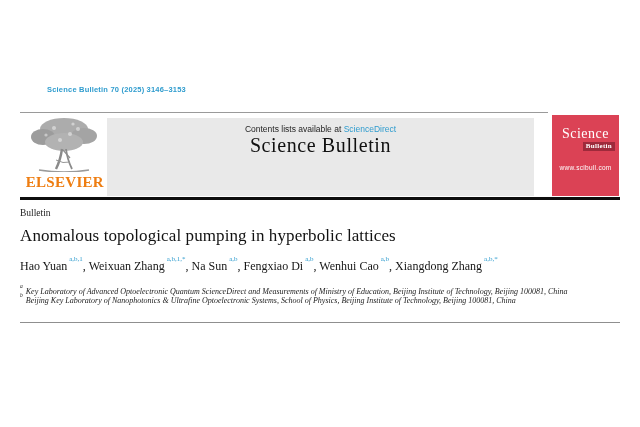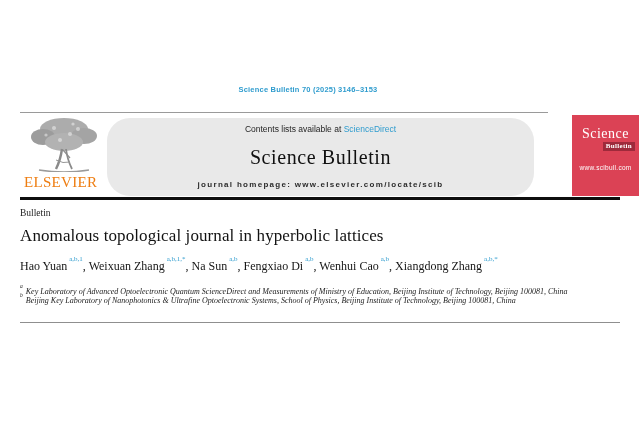--- a/index.html
+++ b/index.html
@@ -11,45 +11,45 @@
     --box-gray:#e9e9e9;
     --ink:#1a1a1a;
   }
   *{margin:0;padding:0;box-sizing:border-box;}
   html,body{background:#ffffff;}
   .page{
     position:relative;width:640px;height:427px;background:#ffffff;overflow:hidden;
     font-family:"Liberation Serif",serif;color:var(--ink);
   }
   .running-head{
-    position:absolute;top:85px;left:0;width:616px;text-align:center;
+    position:absolute;top:85px;left:0;width:616px;
     font-family:"Liberation Sans",sans-serif;font-size:7.5px;font-weight:700;
-    color:var(--link-blue);letter-spacing:.2px;
+    color:var(--link-blue);letter-spacing:.2px;padding-left:47px;
   }
   .top-rule{position:absolute;top:112px;left:20px;width:528px;height:1px;background:var(--rule-gray);}
-  .elsevier-logo{position:absolute;top:116px;left:24px;width:80px;text-align:left;}
+  .elsevier-logo{position:absolute;top:116px;left:24px;width:80px;text-align:right;font-weight:bold;}
   .elsevier-logo svg{display:block;margin:0 auto;}
   .elsevier-wordmark{
     font-family:"Liberation Serif",serif;font-size:15px;color:var(--elsevier-orange);
     letter-spacing:.3px;margin-top:2px;white-space:nowrap;
   }
   .masthead{
     position:absolute;top:118px;left:107px;width:427px;height:78px;background:var(--box-gray);
-    display:flex;flex-direction:column;align-items:center;justify-content:space-between;
-    padding:6px 0 7px 0;text-align:center;border-radius:23px;
+    display:flex;flex-direction:column;align-items:center;justify-content:flex-start;
+    padding:6px 0 7px 0;text-align:center;
   }
   .contents-line{font-family:"Liberation Sans",sans-serif;font-size:8.5px;color:#242424;}
   .sciencedirect{color:var(--link-blue);}
   .masthead-title{font-family:"Liberation Serif",serif;font-size:20px;color:#101010;letter-spacing:.6px;}
   .homepage-line{
     font-family:"Liberation Sans",sans-serif;font-size:8px;font-weight:700;
     letter-spacing:1.3px;color:#2c2c2c;
   }
   .journal-cover{
-    position:absolute;top:115px;left:572px;width:67px;height:81px;background:var(--cover-red);
+    position:absolute;top:115px;left:552px;width:67px;height:81px;background:var(--cover-red);
     display:flex;flex-direction:column;align-items:center;
   }
   .cover-science{
     margin-top:12px;color:#ffffff;font-family:"Liberation Serif",serif;
     font-size:14px;letter-spacing:.5px;line-height:14px;
   }
   .cover-badge{
     align-self:flex-end;margin-right:4px;margin-top:1px;background:var(--cover-badge);
     color:#ffffff;font-family:"Liberation Serif",serif;font-weight:700;font-size:7px;
     padding:1px 3px;letter-spacing:.3px;line-height:7px;
@@ -104,34 +104,33 @@
         <path d="M30 44 q7 4 14 2" stroke="#979797" stroke-width="1" fill="none"></path>
         <path d="M13 54 q25 4 50 0" stroke="#9a9a9a" stroke-width="1.4" fill="none"></path>
       </svg>
     </span>
     <div class="elsevier-wordmark">ELSEVIER</div>
   </div>
 
   <div class="masthead">
     <div class="contents-line"><span>Contents lists available at </span><span class="sciencedirect">ScienceDirect</span></div>
     <div class="masthead-title">Science Bulletin</div>
-    <div class="homepage-line">journal homepage: www.elsevier.com/locate/scib</div>
   </div>
 
   <div class="journal-cover">
     <div class="cover-science">Science</div>
     <div class="cover-badge">Bulletin</div>
     <div class="cover-url">www.scibull.com</div>
   </div>
 
   <div class="thick-rule"></div>
 
   <div class="article-label">Bulletin</div>
 
-  <div class="article-title">Anomalous topological journal in hyperbolic lattices</div>
+  <div class="article-title">Anomalous topological pumping in hyperbolic lattices</div>
 
   <div class="authors"><span><span>Hao Yuan</span><sup>a,b,1</sup></span><span>, </span><span><span>Weixuan Zhang</span><sup>a,b,1,*</sup></span><span>, </span><span><span>Na Sun</span><sup>a,b</sup></span><span>, </span><span><span>Fengxiao Di</span><sup>a,b</sup></span><span>, </span><span><span>Wenhui Cao</span><sup>a,b</sup></span><span>, </span><span><span>Xiangdong Zhang</span><sup>a,b,*</sup></span></div>
 
   <div class="affiliations">
       <div class="affiliation"><sup>a</sup><span> Key Laboratory of Advanced Optoelectronic Quantum ScienceDirect and Measurements of Ministry of Education, Beijing Institute of Technology, Beijing 100081, China</span></div>
       <div class="affiliation"><sup>b</sup><span> Beijing Key Laboratory of Nanophotonics &amp; Ultrafine Optoelectronic Systems, School of Physics, Beijing Institute of Technology, Beijing 100081, China</span></div>
     </div>
 
   <div class="bottom-rule"></div>
 

